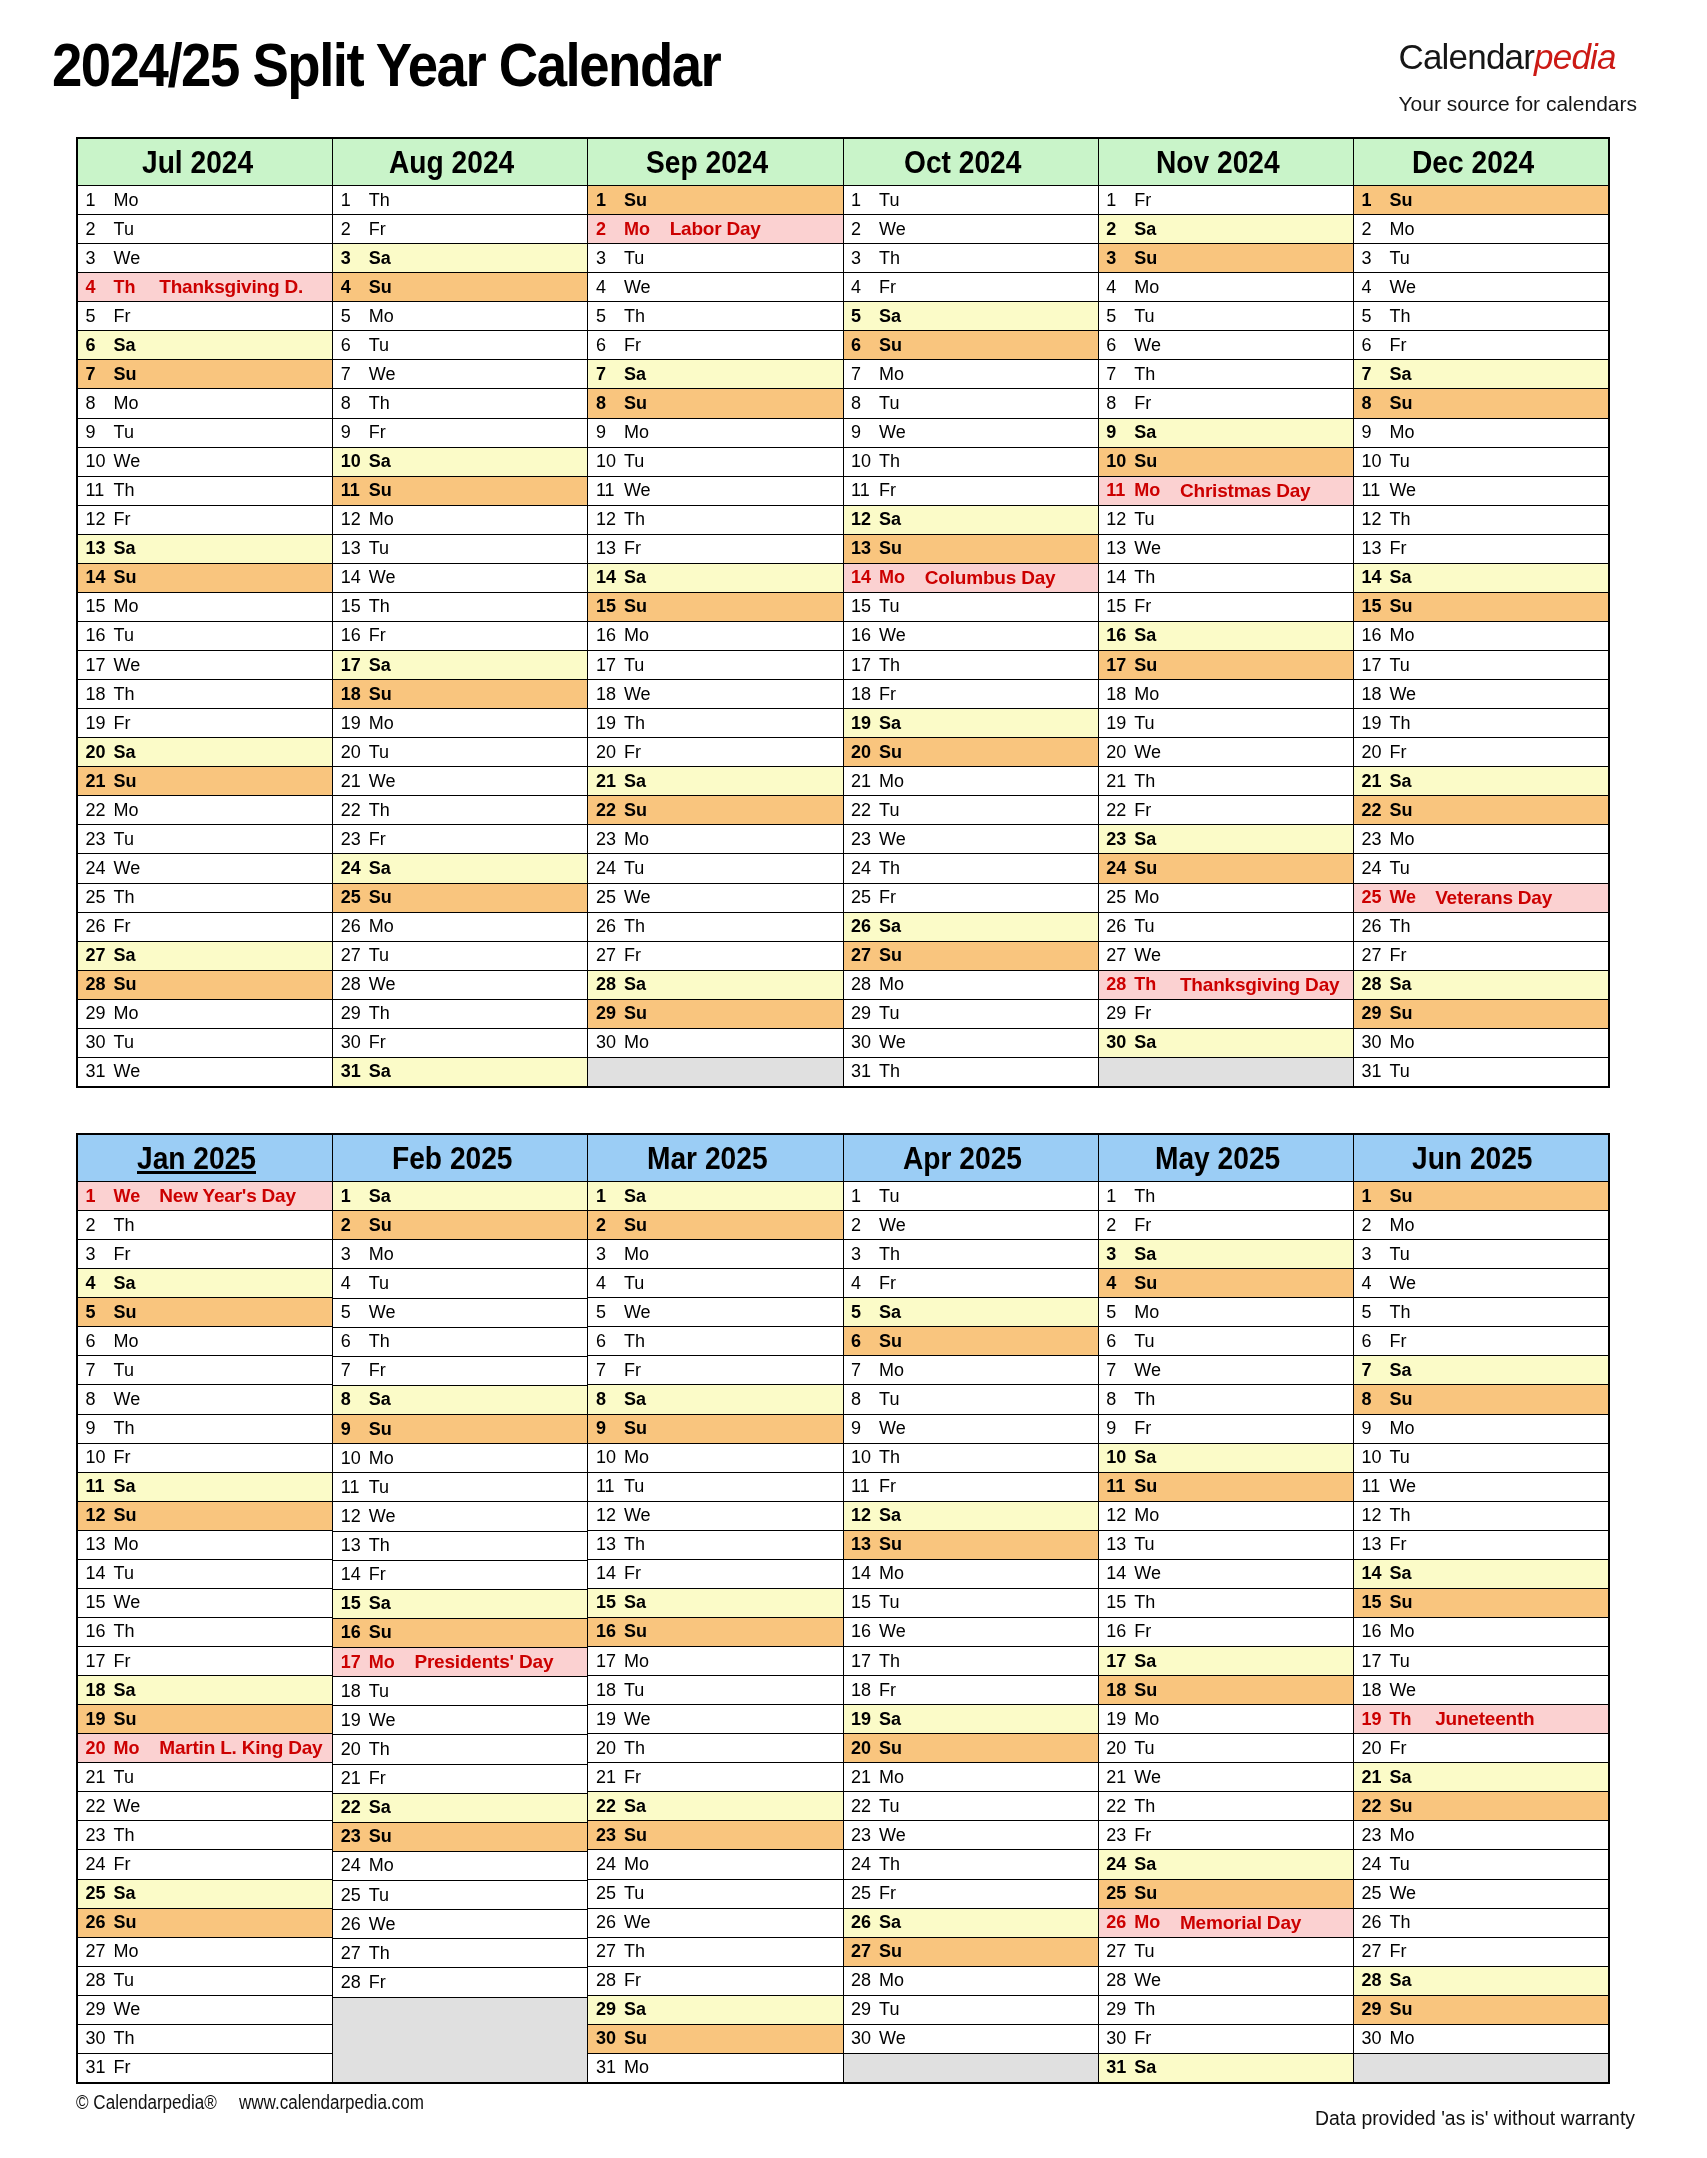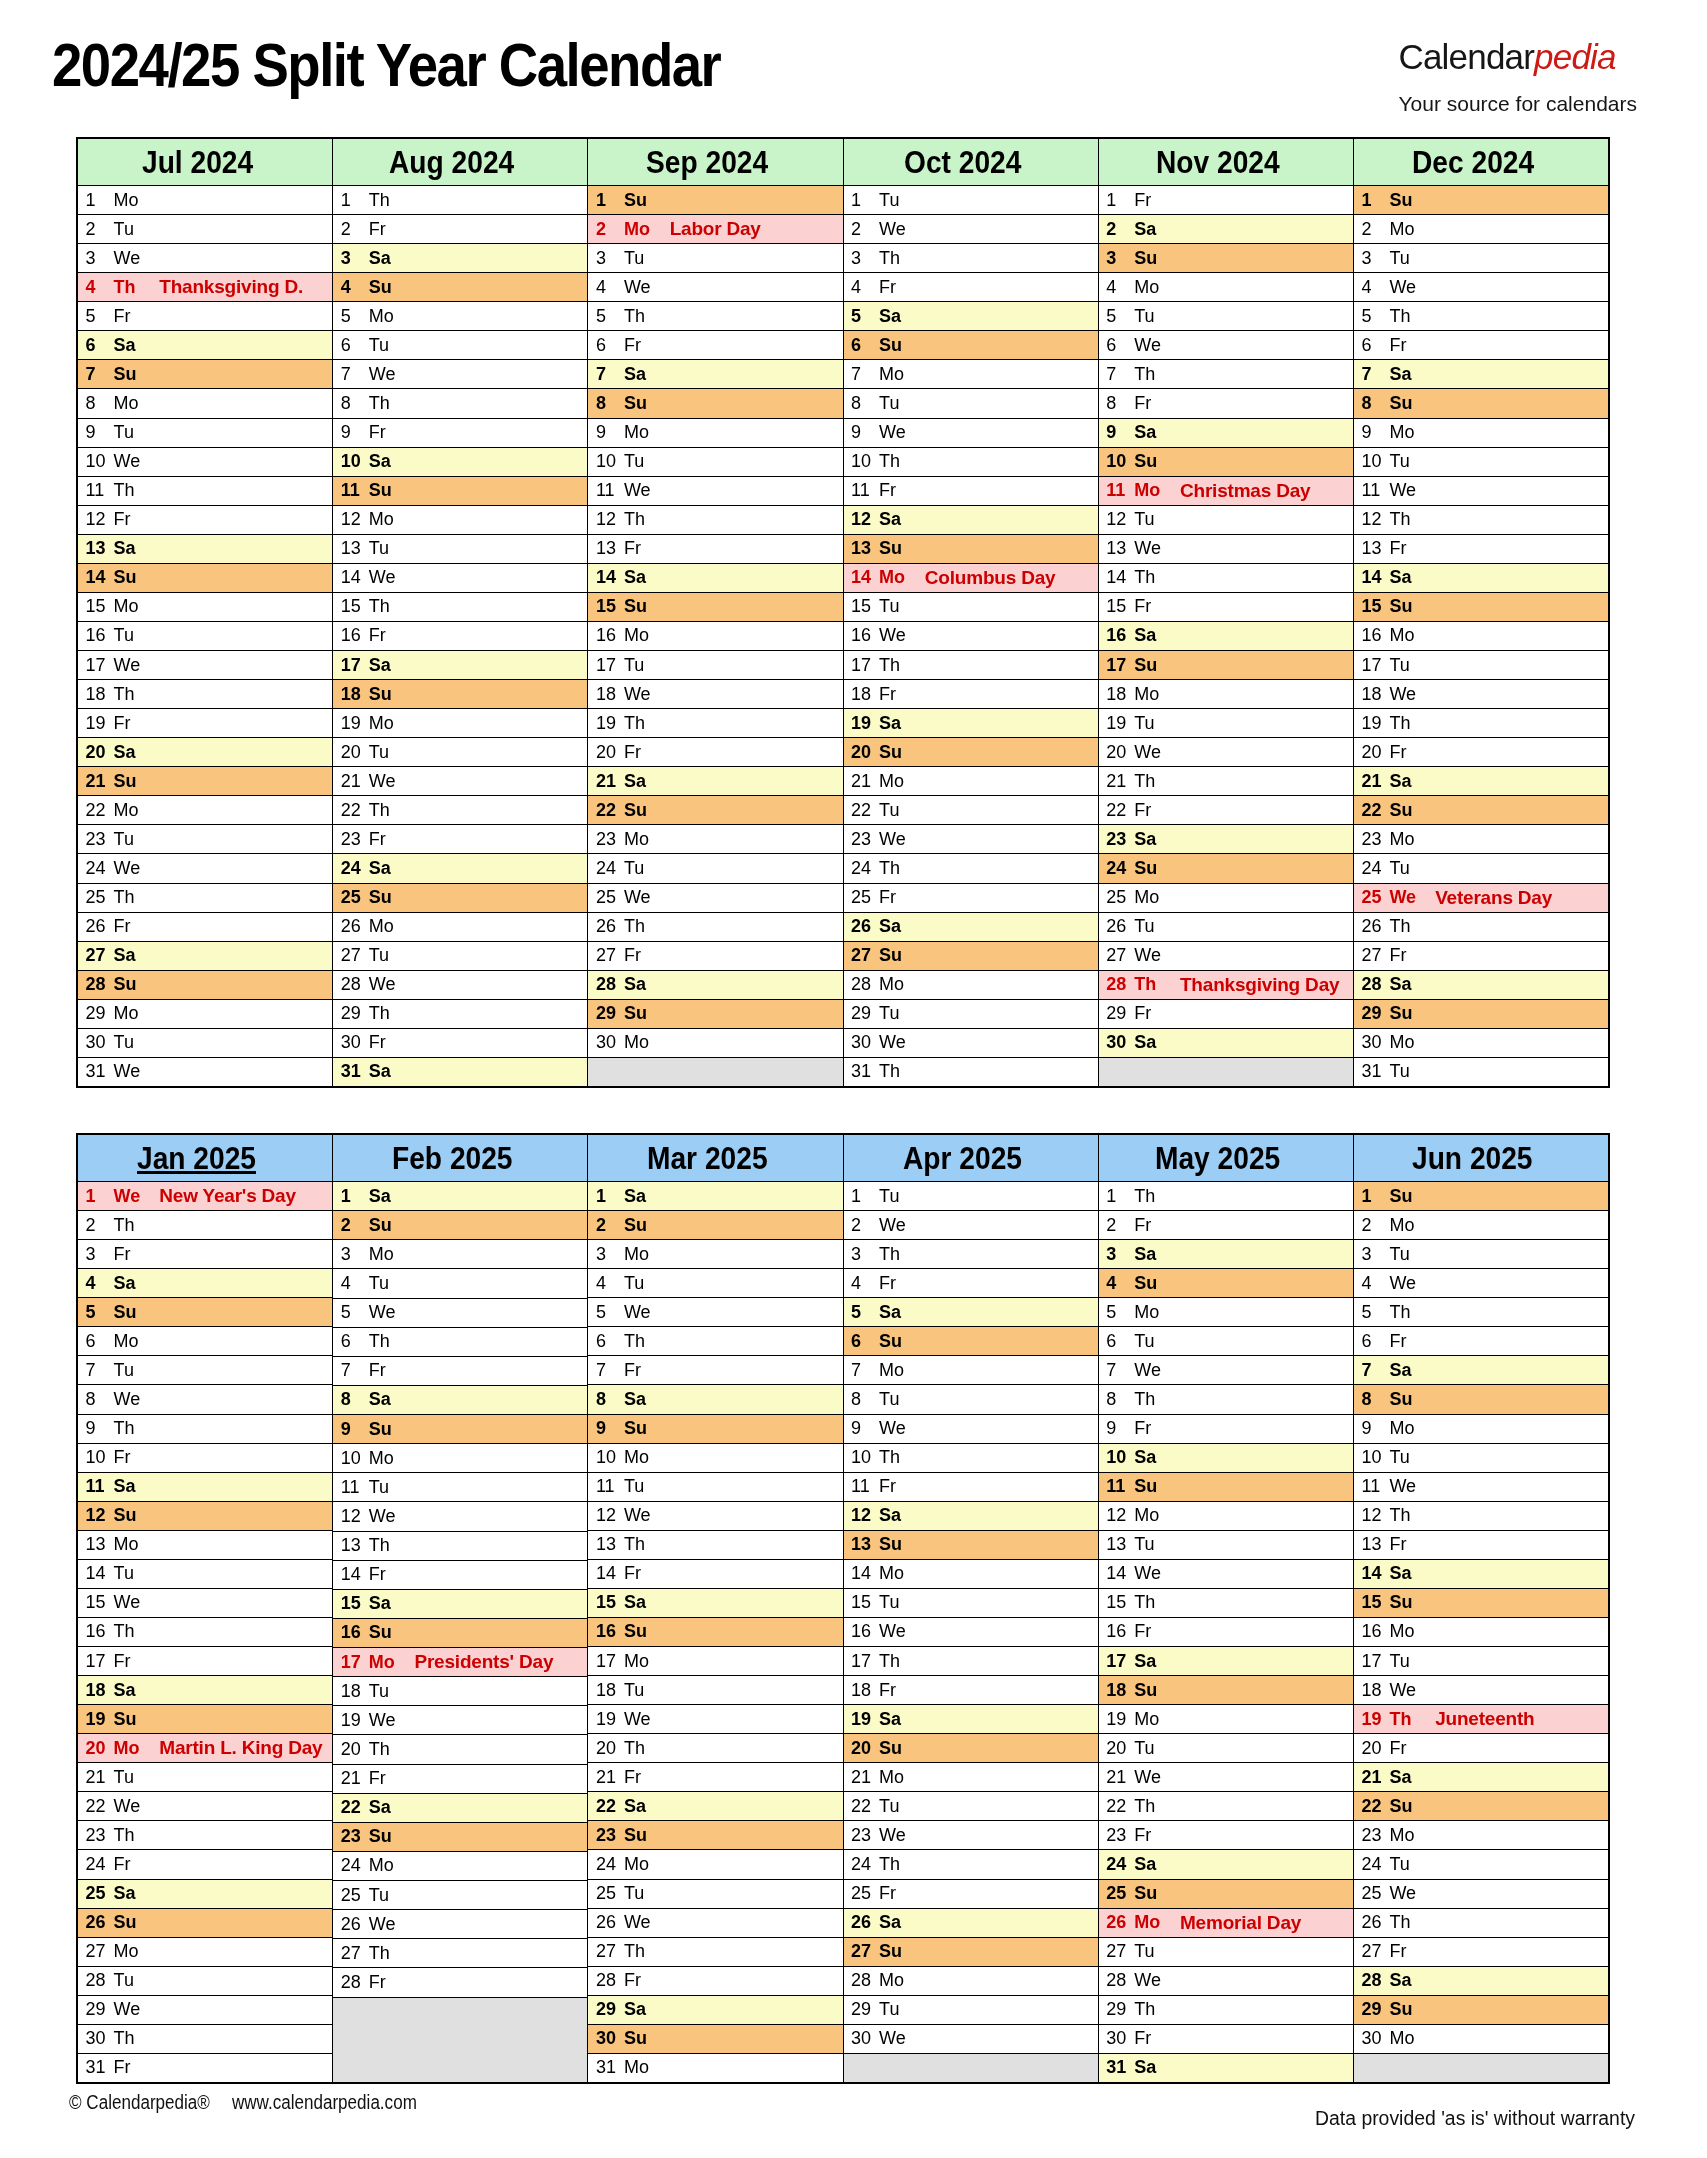--- a/index.html
+++ b/index.html
@@ -28,21 +28,21 @@
   .mcol > :last-child{border-bottom:none;}
   .num{flex:0 0 28px;}
   .wd{flex:0 0 44px;}
   .day.sat{background:#fbfbc8;} .day.sun{background:#f9c57e;}
   .day.sat .num,.day.sat .wd,.day.sun .num,.day.sun .wd{font-weight:bold;}
   .day.holiday{background:#fbd1d1;}
   .day.holiday .num,.day.holiday .wd{font-weight:bold;color:#cc0000;}
   .hol{font-size:19px;font-weight:bold;color:#cc0000;margin-left:1.7px;letter-spacing:-0.2px;}
   .filler{background:#e0e0e0;border-bottom:1.7px solid #000;box-sizing:border-box;}
 
-  .footer-left{position:absolute;left:69px;top:2091px;font-size:19.4px;color:#111;white-space:nowrap;}
+  .footer-left{position:absolute;left:76px;top:2091px;font-size:19.4px;color:#111;white-space:nowrap;}
   .footer-left .gap{margin-left:25px;}
   .footer-right{position:absolute;right:73px;top:2107px;font-size:19.4px;color:#111;white-space:nowrap;}
 </style>
 </head>
 <body>
 
 <div class="page">
 
   <div class="title">
     <span class="squeeze">2024/25 Split Year Calendar</span>

